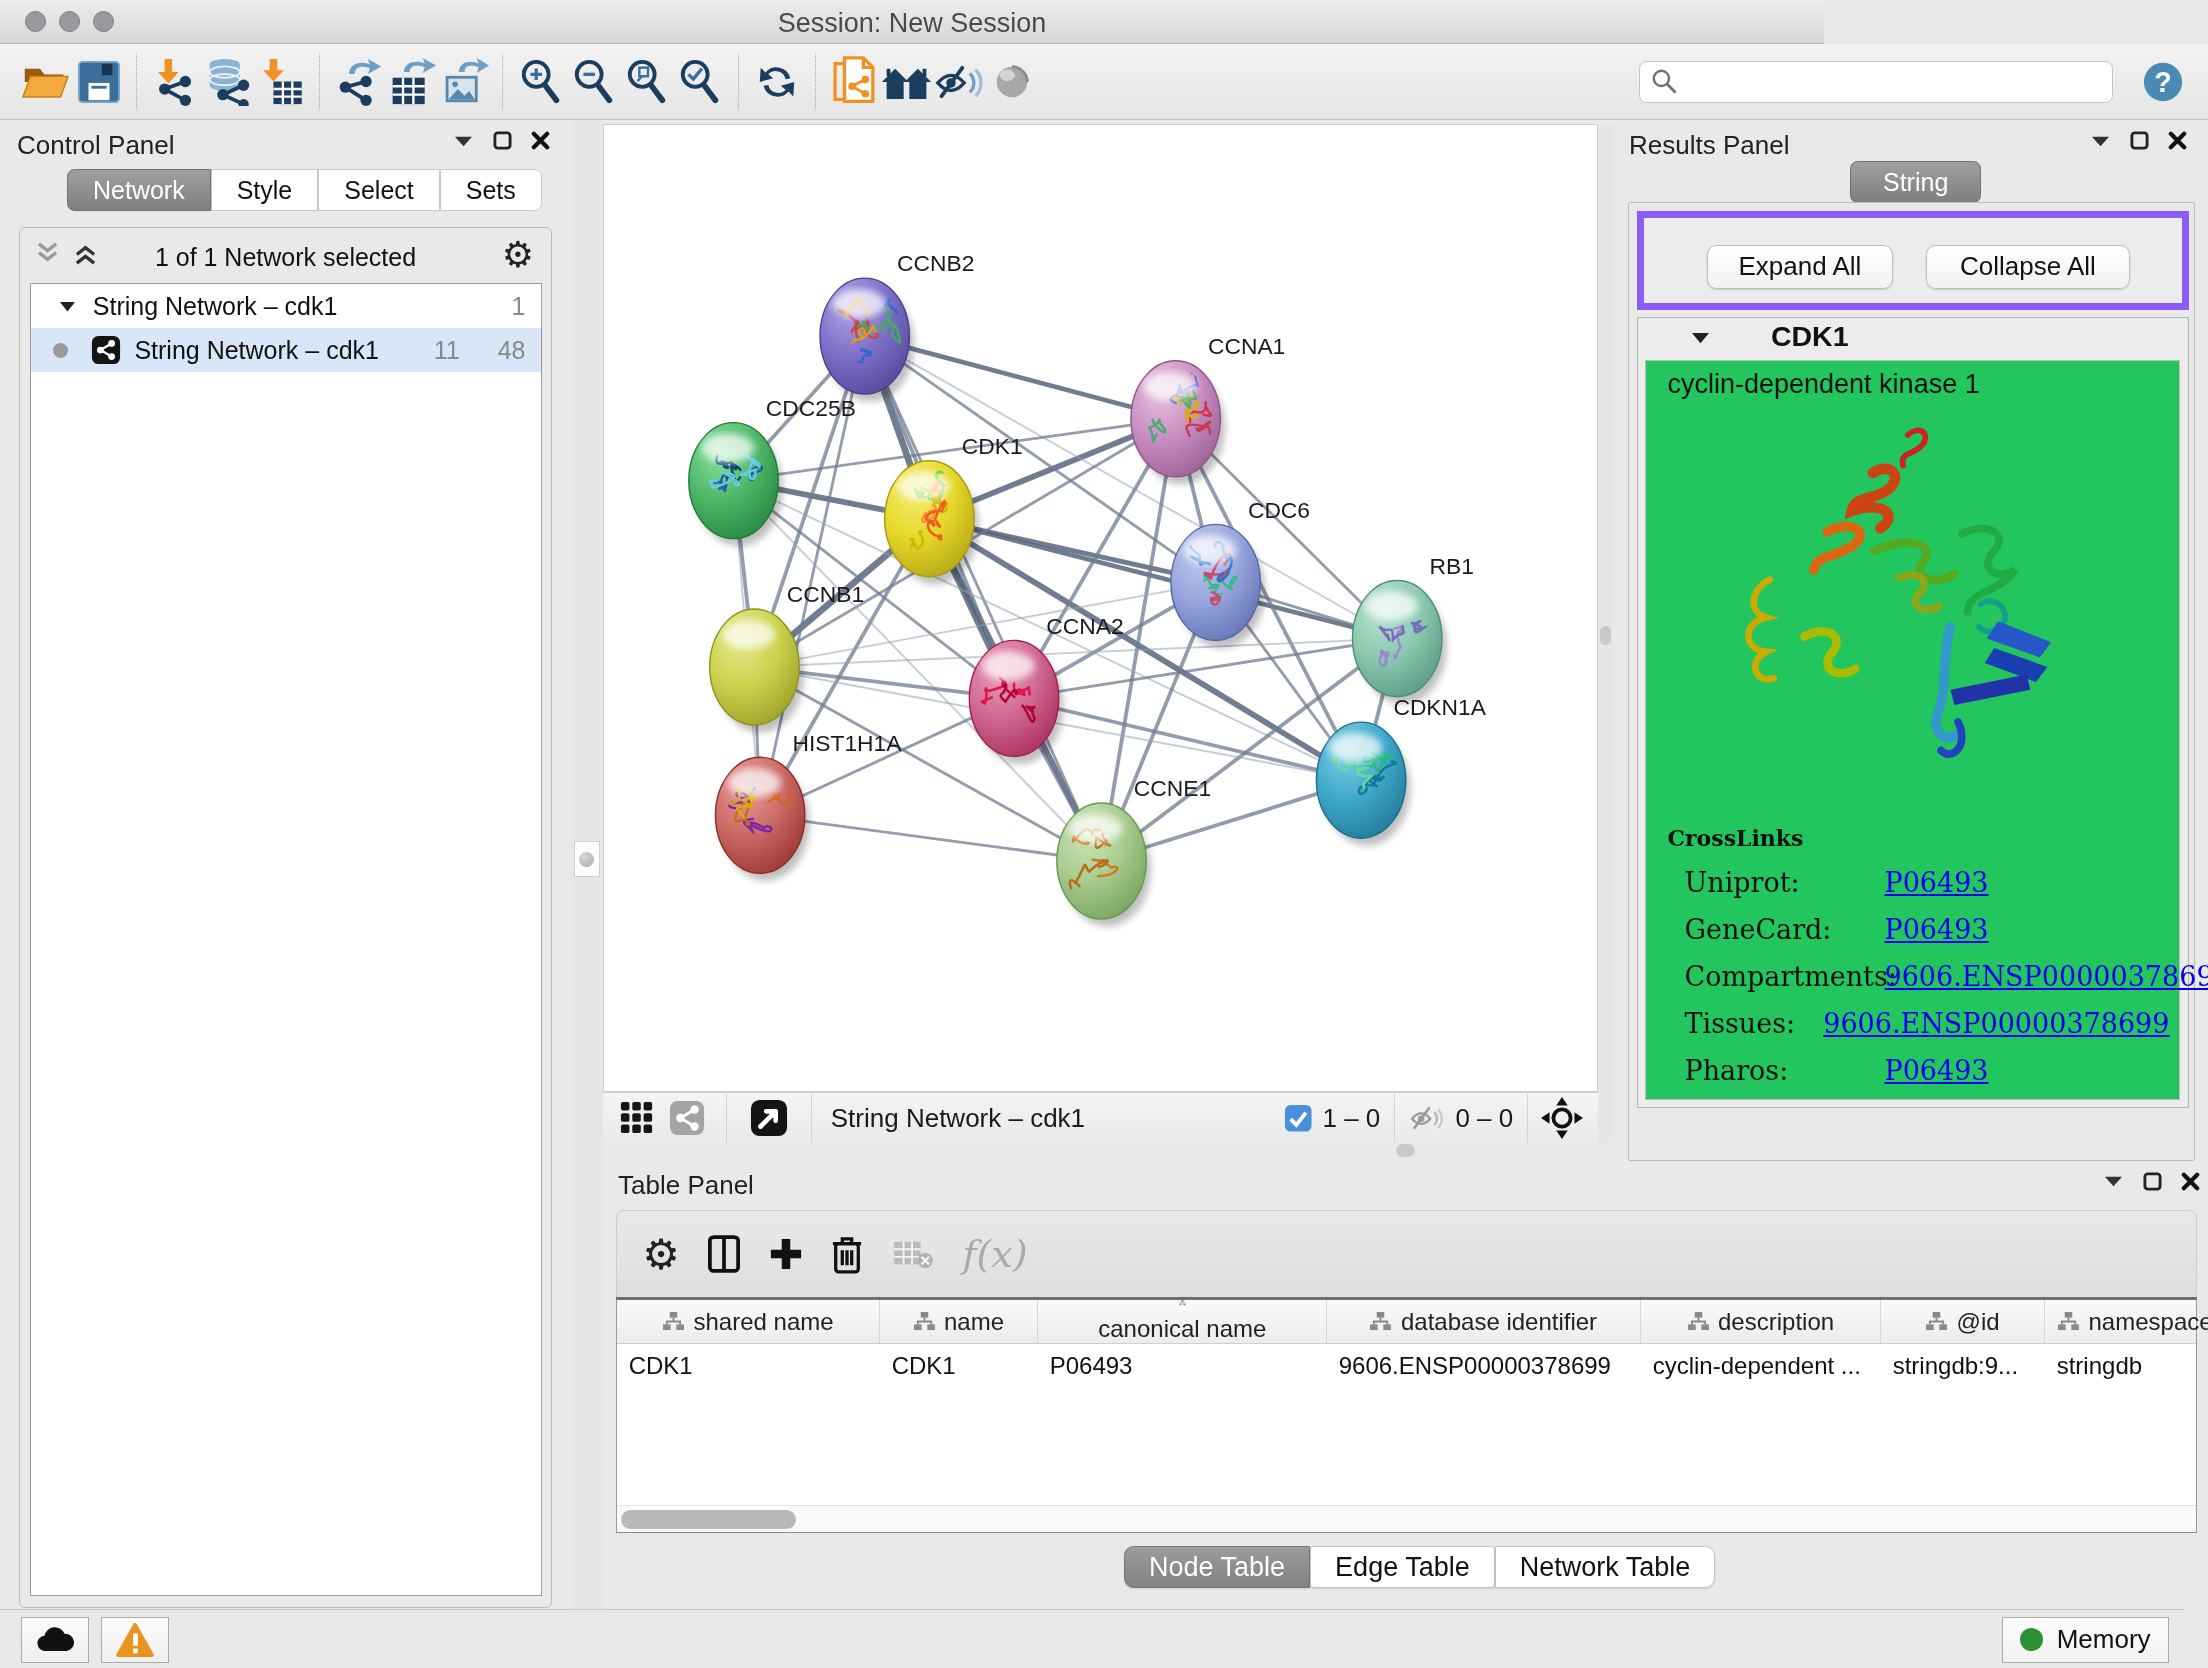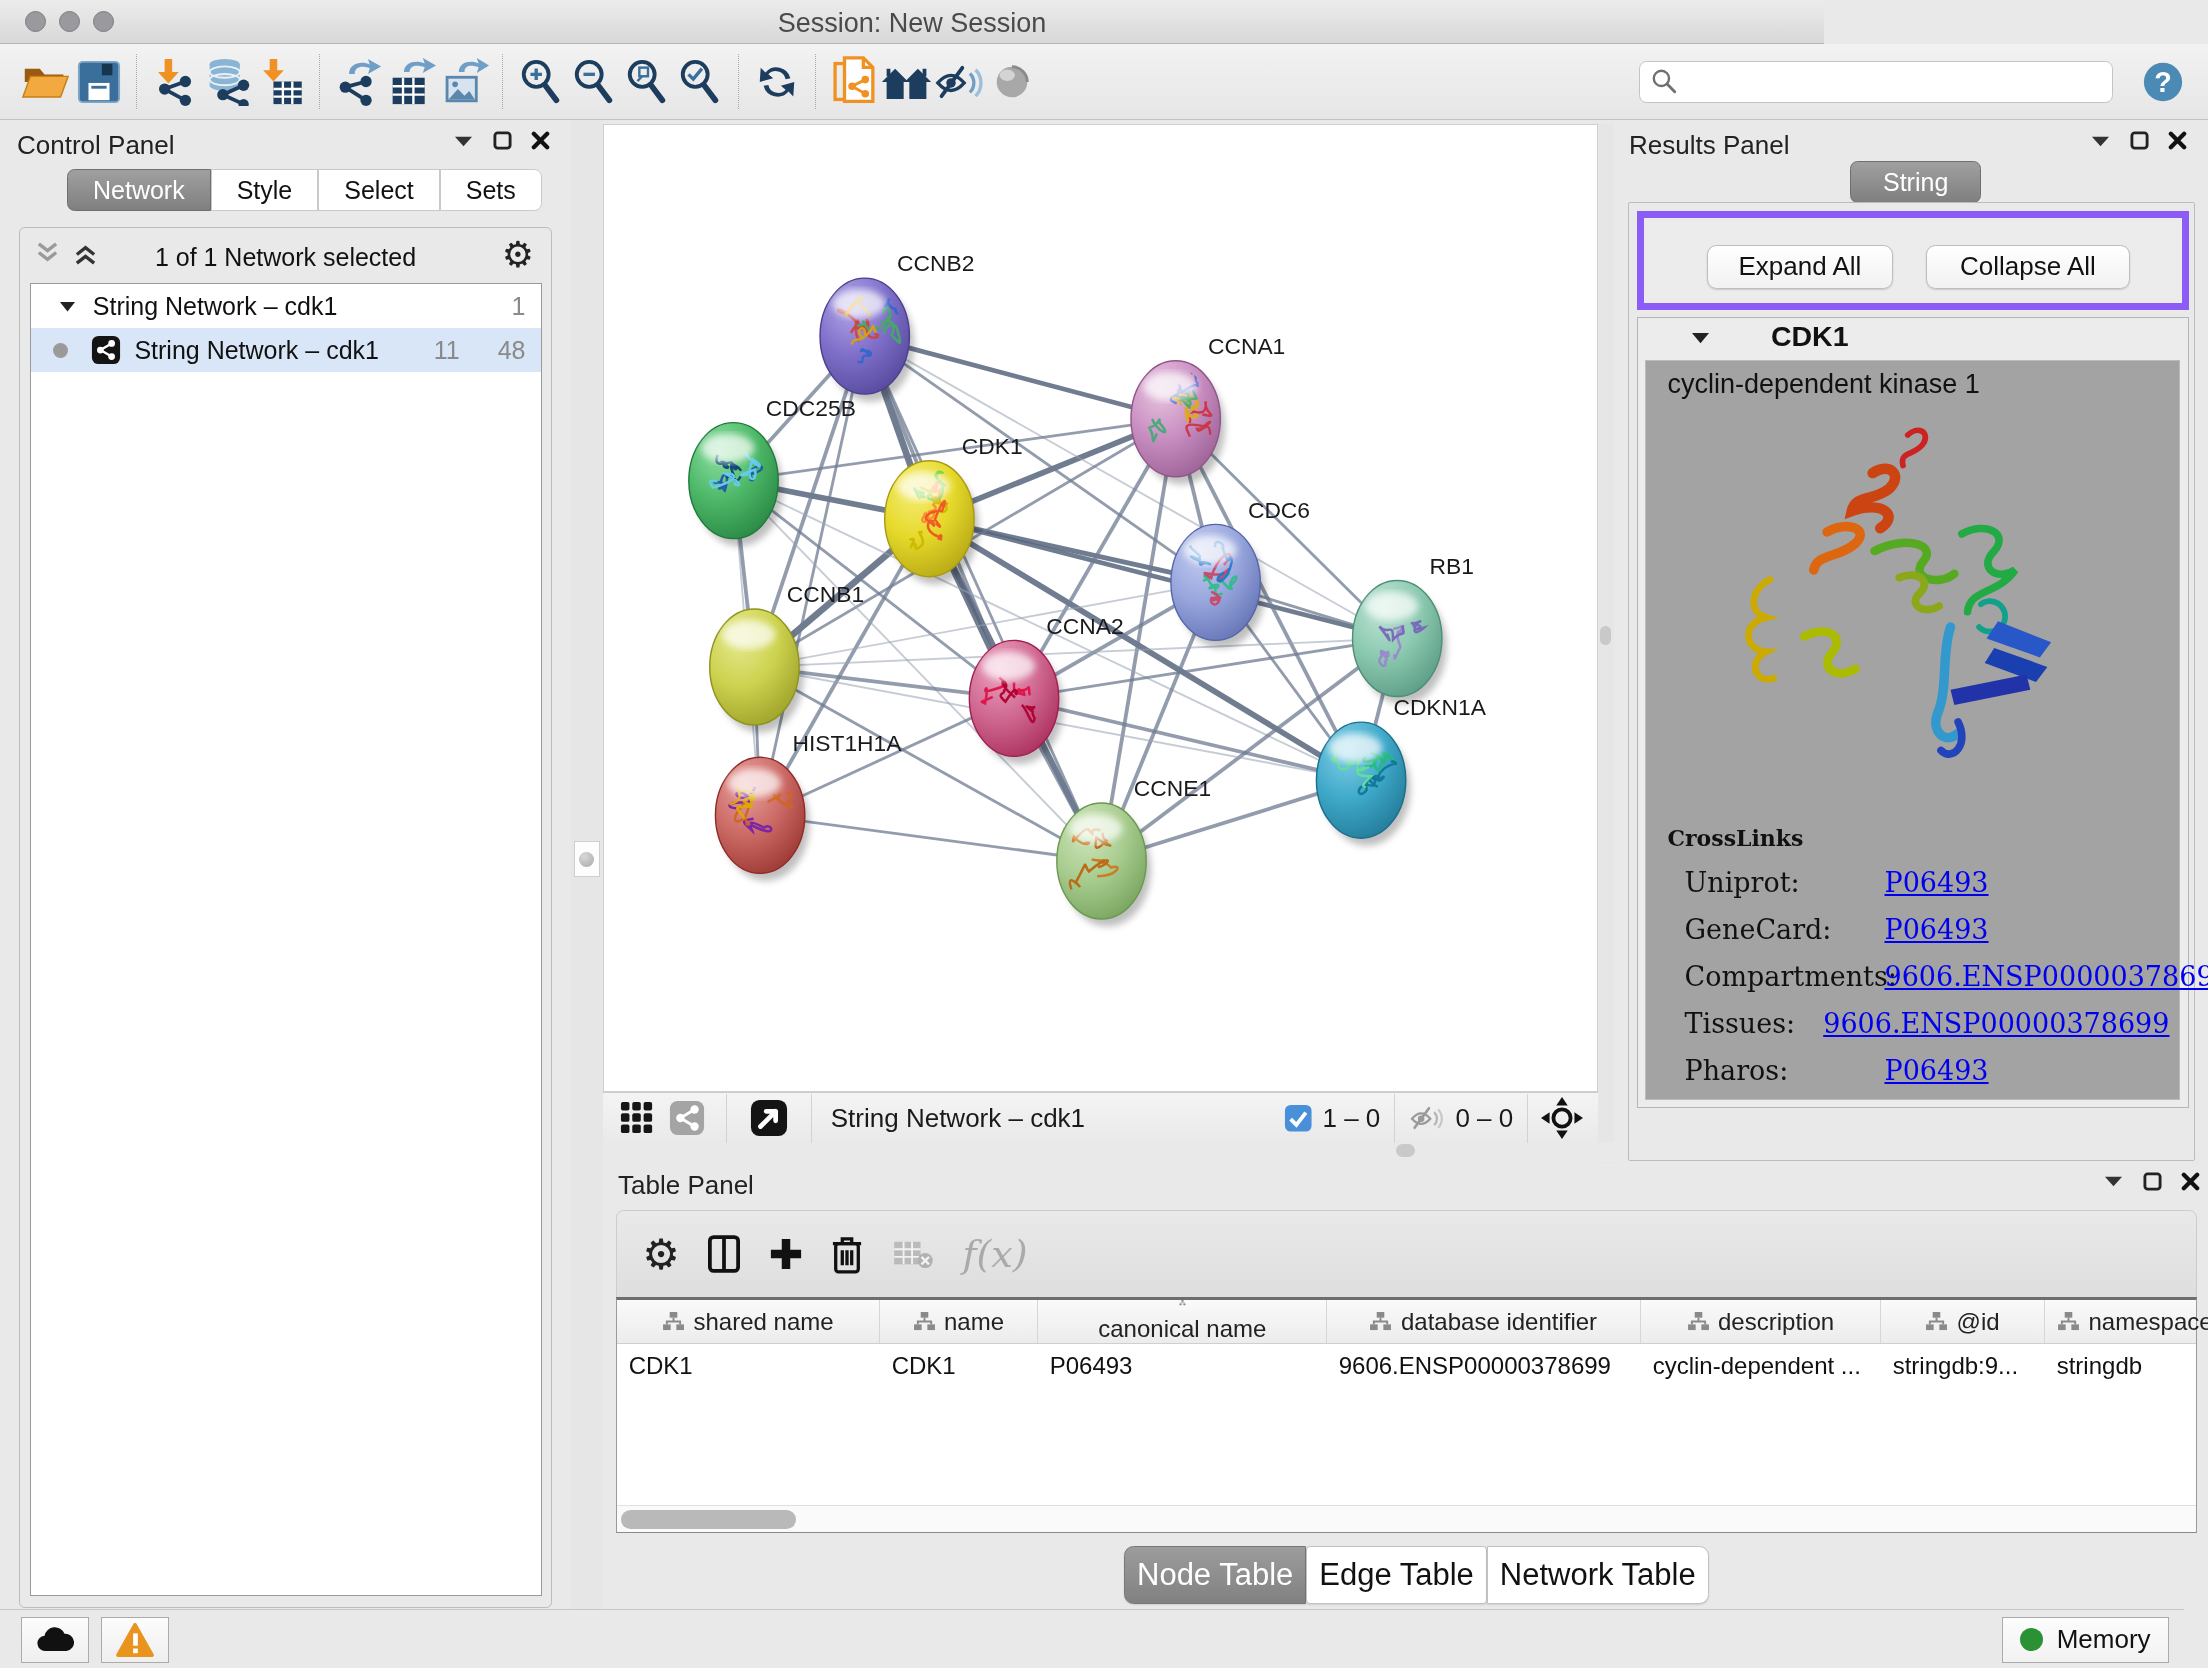--- a/index.html
+++ b/index.html
@@ -40,21 +40,21 @@
   .xlink { color:#0000ee; text-decoration:underline; }
   
   .tp-toolbox { background:linear-gradient(#e9e9e9,#dedede); border:1px solid #cccccc; border-radius:7.6px 7.6px 0 0; display:flex; align-items:center; gap:28.5px; padding:0 25px; }
   .table-wrap { background:#fff; border-top:3.8px solid #6e6e6e; border-left:1px solid #9a9a9a; border-right:1px solid #9a9a9a; border-bottom:1.9px solid #8a8a8a; }
   .thead { display:flex; background:linear-gradient(#fafafa,#ececec); border-bottom:1px solid #cfcfcf; height:44px; }
   .th { display:flex; align-items:center; justify-content:center; gap:9.5px; font-size:24px; color:#222; border-right:1px solid #d6d6d6; overflow:hidden; white-space:nowrap; flex:none; }
   .trow { display:flex; height:44px; }
   .td { font-size:24px; color:#111; display:flex; align-items:center; padding-left:11.4px; overflow:hidden; white-space:nowrap; flex:none; }
   .hscroll { background:#fafafa; border-top:1px solid #e0e0e0; }
   .hthumb { background:#b9b9b9; border-radius:11.4px; }
-  .bigtab { height:58px; display:flex; align-items:center; justify-content:center; font-size:31px; padding:0 12px; background:#fff; border:1px solid #c2c2c2; color:#111; box-shadow:0 1px 1.9px rgba(0,0,0,.12); }
+  .bigtab { height:42px; display:flex; align-items:center; justify-content:center; font-size:27px; padding:0 24px; background:#fff; border:1px solid #c2c2c2; color:#111; box-shadow:0 1px 1.9px rgba(0,0,0,.12); }
   .bigtab.sel { background:linear-gradient(#9c9c9c,#818181); color:#fff; border-color:#787878; }
   
   .bottombar { left:0; top:1609px; width:2184px; height:59px; background:#e9e9e9; border-top:1px solid #c6c6c6; }
   .sq-btn { width:68px; height:46px; background:linear-gradient(#fcfcfc,#efefef); border:1.9px solid #ababab; display:flex; align-items:center; justify-content:center; }
   .mem-btn { height:46px; background:linear-gradient(#fcfcfc,#f2f2f2); border:1.9px solid #ababab; display:flex; align-items:center; gap:13.3px; justify-content:center; font-size:26px; color:#111; }
 </style>
 </head>
 <body>
 
 <div class="abs titlebar">
@@ -670,21 +670,21 @@
   <div class="abs subpanel" style="left:14.3px; top:82px; width:567px; height:959px; border-radius:1.9px;">
     <div class="abs" style="left:7.6px; top:7.6px; width:552px; height:99px; border:7px solid #8b5cf6; background:#ececec;">
       <div class="abs btn" style="left:63px; top:27px; width:186px; height:44px;">Expand All</div>
       <div class="abs btn" style="left:282px; top:27px; width:204px; height:44px;">Collapse All</div>
     </div>
     <div class="abs" style="left:7.6px; top:114px; width:552px; height:791px; border:1px solid #b5b5b5; background:#ececec;">
       <svg class="abs" style="left:53px; top:13.3px;" width="19" height="13.3" viewBox="0 0 20 14">
           <polygon points="1,2 19,2 10,13" fill="#222"></polygon>
         </svg>
       <div class="abs" style="left:133px; top:1.9px; font-size:28.5px; font-weight:bold; color:#111;">CDK1</div>
-      <div class="abs" style="left:7.6px; top:42px; width:535px; height:740px; border:1px solid #bbbbbb; background:#a3a3a3;">
+      <div class="abs" style="left:7.6px; top:42px; width:535px; height:740px; border:1px solid #bbbbbb; background:#22c55e;">
         <div class="abs" style="left:21px; top:7.6px; font-size:27px; color:#111;">cyclin-dependent kinase 1</div>
         <svg class="abs" style="left:67px; top:57px;" width="380" height="361" viewBox="0 0 400 380">
           <g fill="none" stroke-linecap="round">
             <path d="M205 18 C215 8 228 14 222 26 C214 40 196 34 200 50" stroke="#cc2222" stroke-width="6"></path>
             <path d="M168 58 C186 46 200 60 186 74 C170 88 150 80 146 98 C180 86 196 104 176 116" stroke="#cc4411" stroke-width="11"></path>
             <path d="M120 120 C140 108 166 116 150 132 C132 148 110 142 106 160" stroke="#dd6611" stroke-width="10"></path>
             <path d="M60 170 C40 180 36 204 56 210 C30 216 32 244 56 246 C36 256 44 280 64 274" stroke="#ccaa00" stroke-width="7"></path>
             <path d="M96 230 C116 218 140 228 126 246 C110 264 132 276 150 264" stroke="#aabb00" stroke-width="9"></path>
             <path d="M170 140 C200 124 236 132 222 150 C206 168 236 178 254 164" stroke="#55aa22" stroke-width="9"></path>
             <path d="M196 168 C216 160 230 172 218 184 C204 196 222 208 238 198" stroke="#8aa81a" stroke-width="8"></path>

